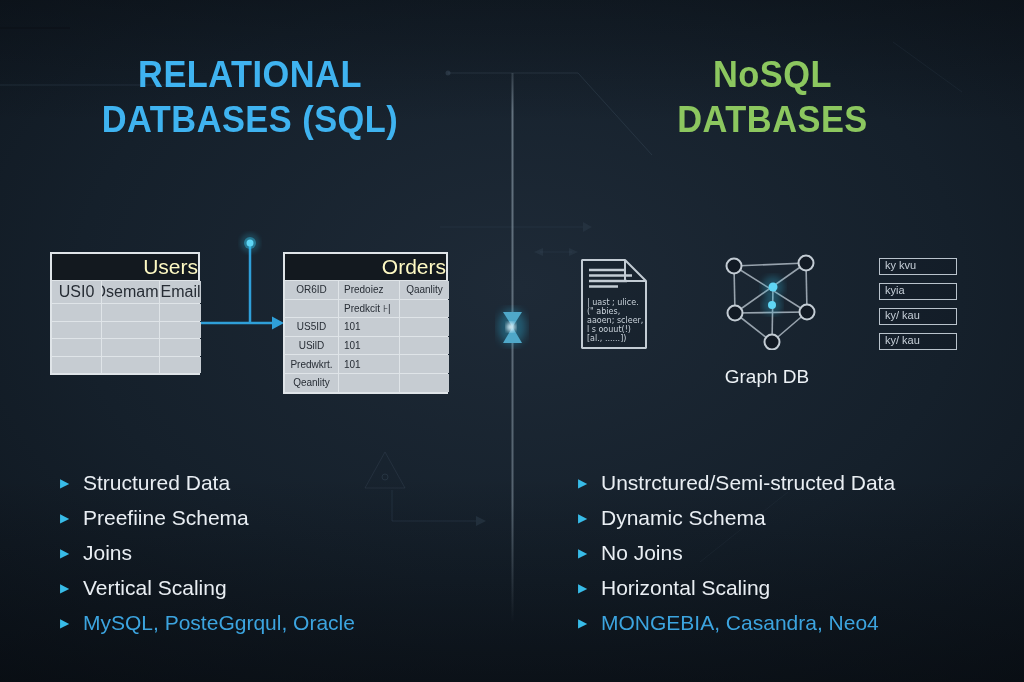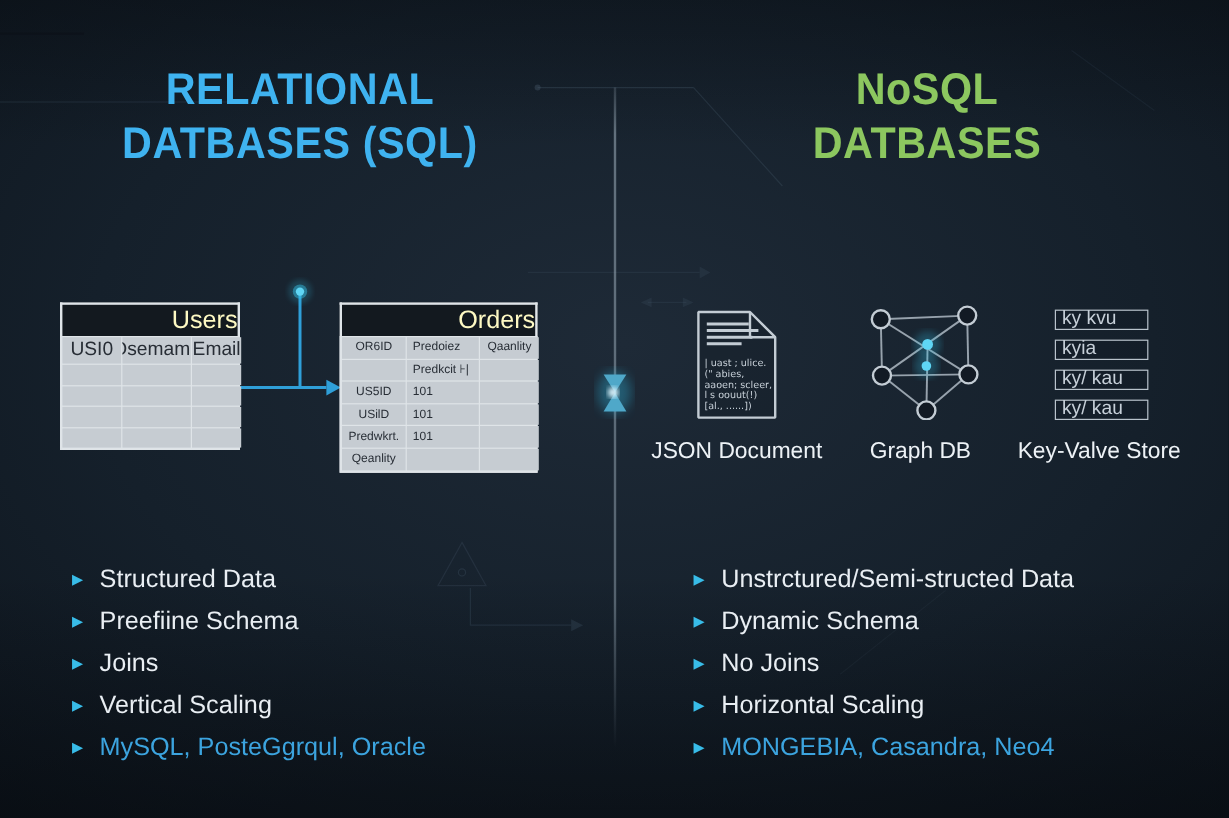--- a/index.html
+++ b/index.html
@@ -38,21 +38,21 @@
   .json-doc-icon{left:580px;top:258px;}
   .graph-icon{left:722px;top:254px;}
   .doc-outline,.doc-fold{fill:rgba(15,22,30,.25);stroke:#c3ccd4;stroke-width:2;stroke-linejoin:bevel;}
   .doc-fold{fill:none;}
   .doc-line{stroke:#c3ccd4;stroke-width:2.5;}
   .doc-text{fill:#c9d2da;font-size:8px;font-family:"DejaVu Sans",sans-serif;}
   .gnode{fill:#121a24;stroke:#c3ccd4;stroke-width:2;}
   .gedge{stroke:#aeb9c3;stroke-width:1.6;opacity:.85;}
   .kv-icon{left:879px;top:258px;}
   .kv-row{box-sizing:border-box;width:78px;height:16.5px;border:1.5px solid #b9c3cc;margin-bottom:8.5px;
-          color:#c6cfd8;font-size:16px;line-height:13px;padding:0 0 0 5px;background:rgba(15,22,30,.2);}
+          color:#c6cfd8;font-size:11px;line-height:13px;padding:0 0 0 5px;background:rgba(15,22,30,.2);}
   .icon-label{position:absolute;top:366px;text-align:center;color:#edf2f6;font-size:19px;}
   .lbl-json{left:529px;width:170px;}
   .lbl-graph{left:697px;width:140px;}
   .lbl-kv{left:836px;width:160px;}
 
   
   .features{position:absolute;top:465px;margin:0;padding:0;list-style:none;}
   .sql-features{left:60px;}
   .nosql-features{left:578px;}
   .features li{height:35px;display:flex;align-items:center;}
@@ -227,23 +227,21 @@
     </svg>
   </div>
 
   <div class="icon kv-icon">
     <div class="kv-row">ky kvu</div>
     <div class="kv-row">kyia</div>
     <div class="kv-row">ky/ kau</div>
     <div class="kv-row">ky/ kau</div>
   </div>
 
-  <div class="icon-label lbl-json">JSON Document</div>
   <div class="icon-label lbl-graph">Graph DB</div>
-  <div class="icon-label lbl-kv">Key-Valve Store</div>
 
   <ul class="features sql-features">
     <li>
       <span class="bullet">▶</span>
       <span class="txt">Structured Data</span>
       </li>
     <li>
       <span class="bullet">▶</span>
       <span class="txt">Preefiine Schema</span>
       </li>

